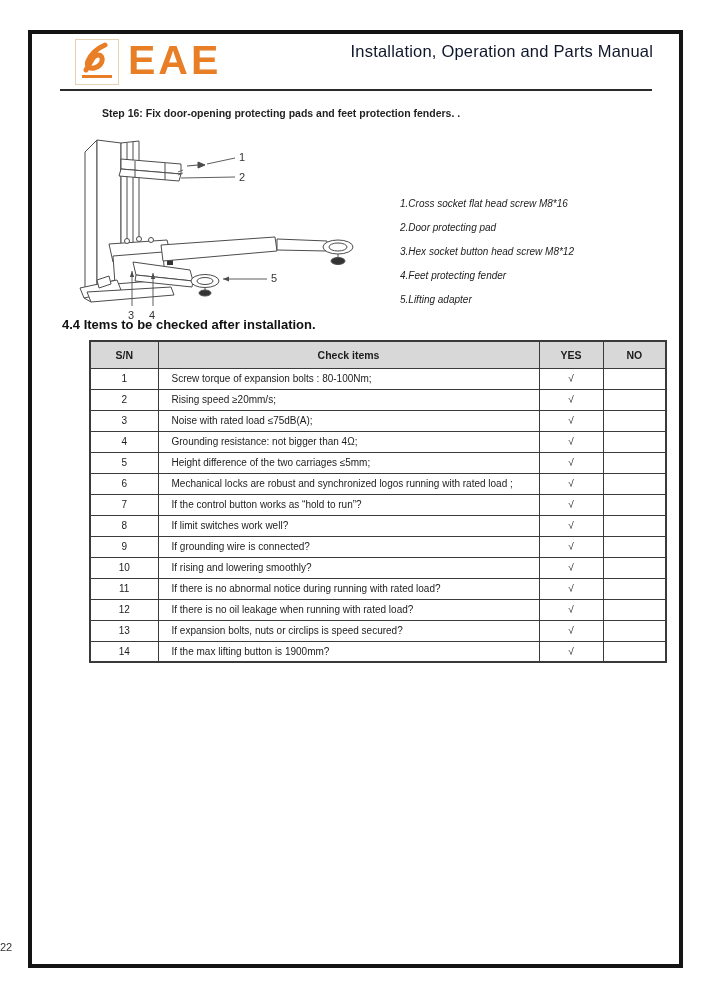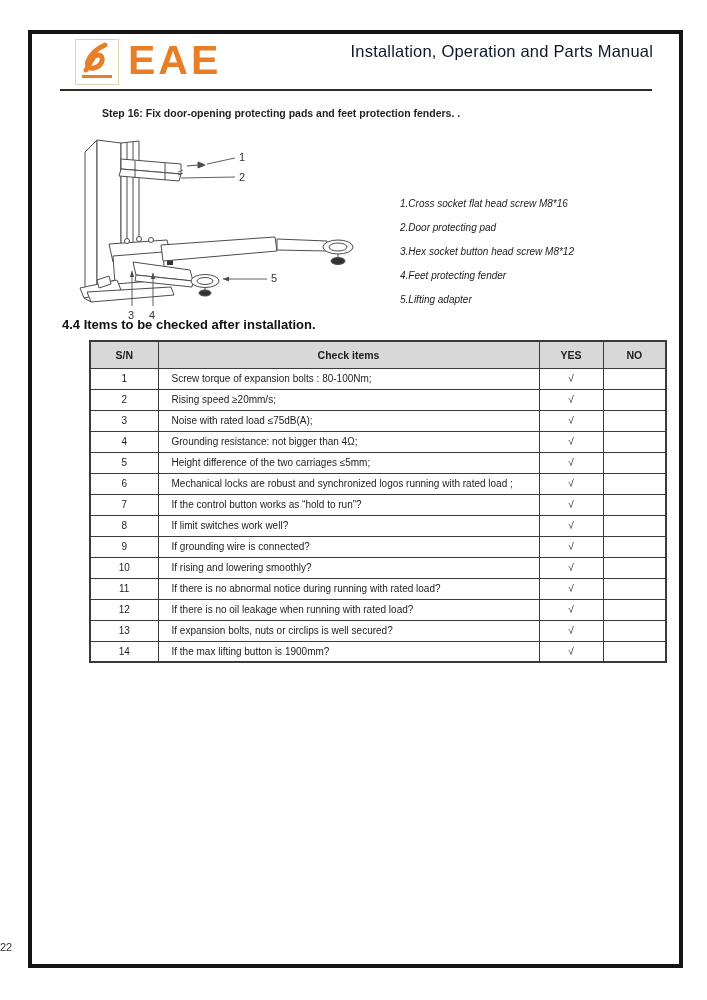--- a/index.html
+++ b/index.html
@@ -233,21 +233,21 @@
           <td class="col-no"></td>
         </tr>
         <tr>
           <td class="col-sn">12</td>
           <td class="col-item">If there is no oil leakage when running with rated load?</td>
           <td class="col-yes">√</td>
           <td class="col-no"></td>
         </tr>
         <tr>
           <td class="col-sn">13</td>
-          <td class="col-item">If expansion bolts, nuts or circlips is well secured?</td>
+          <td class="col-item">If expansion bolts, nuts or circlips is speed secured?</td>
           <td class="col-yes">√</td>
           <td class="col-no"></td>
         </tr>
         <tr>
           <td class="col-sn">14</td>
           <td class="col-item">If the max lifting button is 1900mm?</td>
           <td class="col-yes">√</td>
           <td class="col-no"></td>
         </tr>
       </tbody>

